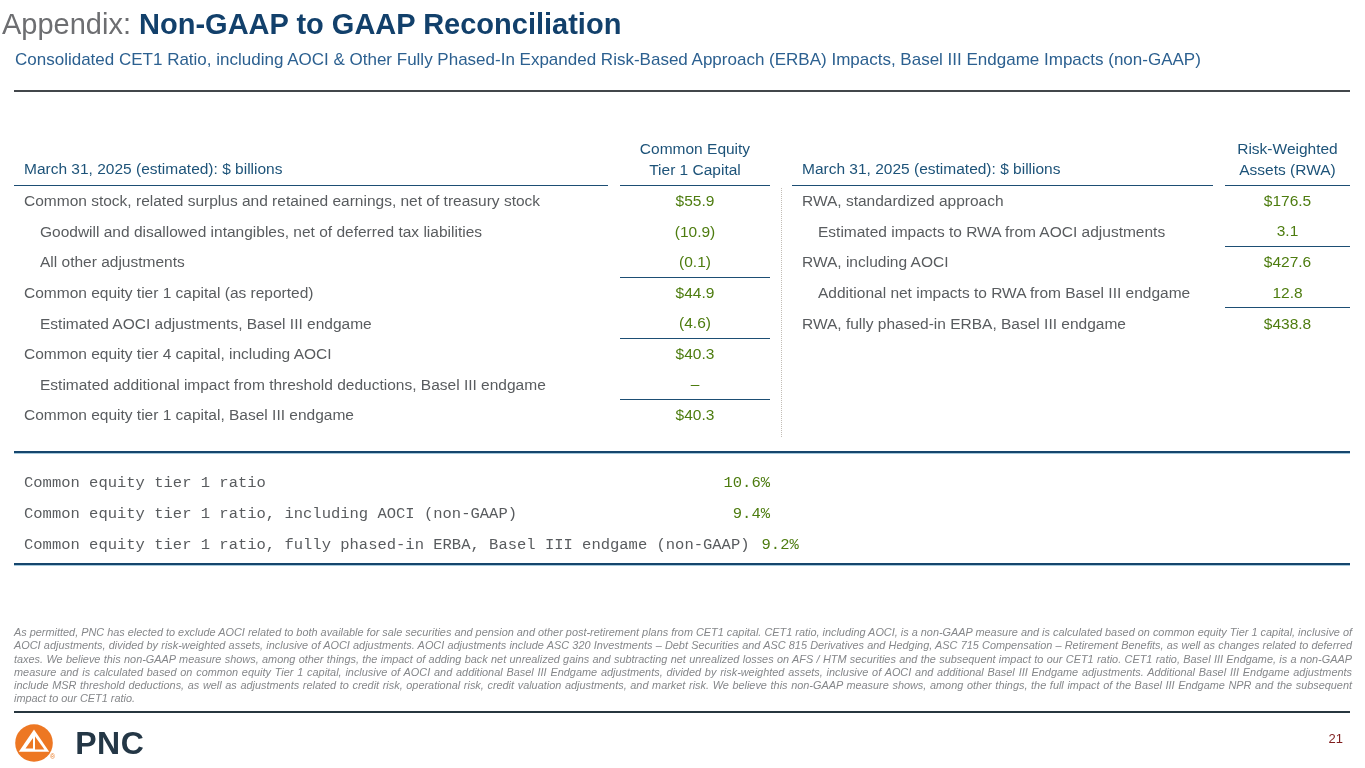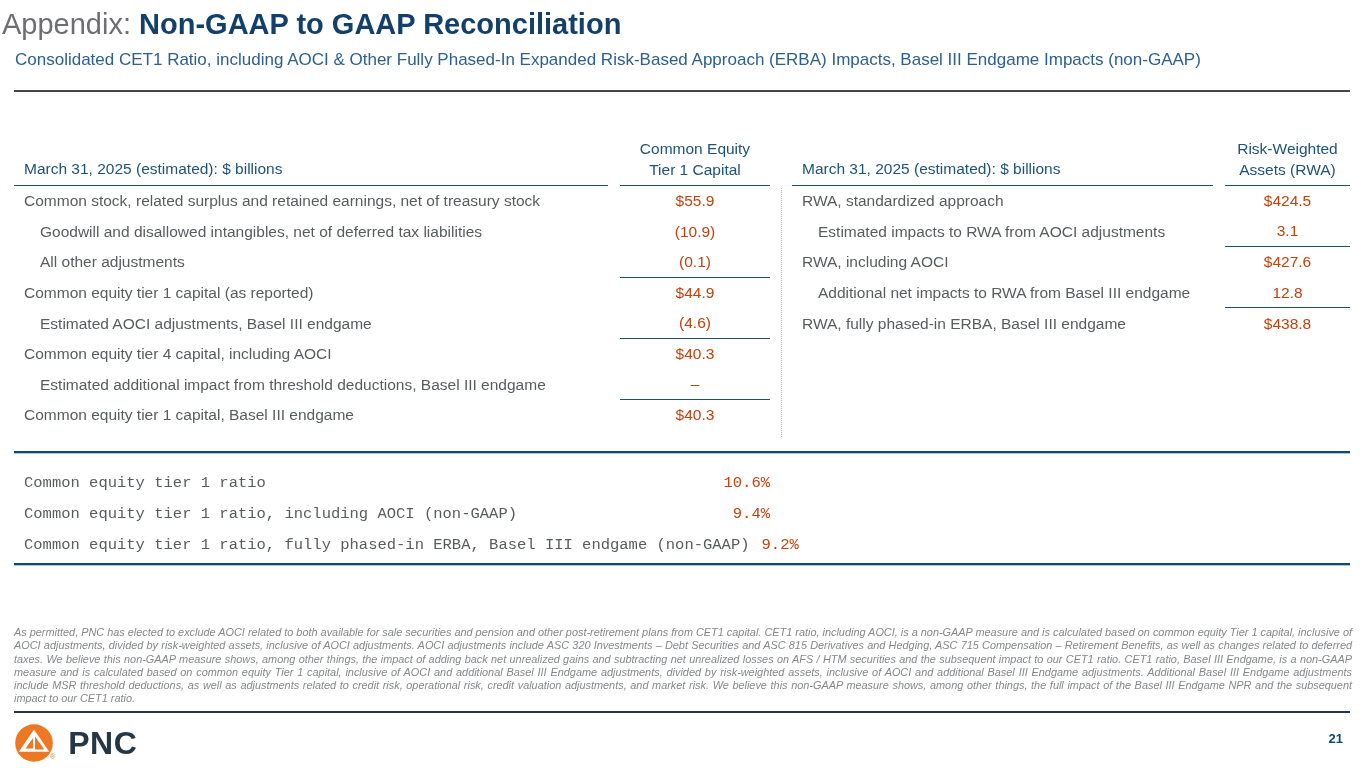--- a/index.html
+++ b/index.html
@@ -27,21 +27,21 @@
   }
   .thead .vhead {
     color:#1d5379; font-size:15.5px; text-align:center; line-height:21px;
     padding-bottom:5px; border-bottom:1.5px solid #1d4e74;
   }
   .table-left  .vhead, .table-left  .tvalue { width:150px; }
   .table-right .vhead, .table-right .tvalue { width:125px; }
   .trow { display:flex; column-gap:12px; align-items:center; height:30.6px; }
   .tlabel { flex:1; color:#595c5f; font-size:15.5px; padding-left:10px; white-space:nowrap; }
   .tlabel.indent { padding-left:26px; }
-  .tvalue { color:#c2410c; font-size:15.5px; text-align:right; align-self:stretch;
+  .tvalue { color:#4d7c0f; font-size:15.5px; text-align:right; align-self:stretch;
             display:flex; align-items:center; justify-content:center; }
   .tvalue.rule-below { border-bottom:1.5px solid #1d4e74; }
 
   .tables-divider {
     position:absolute; left:781px; top:188px; height:249px; width:0;
     border-left:1.5px dotted #c2bdb6;
   }
 
   
   .rule-mid {
@@ -60,22 +60,22 @@
     position:absolute; left:14px; top:626px; width:1338px;
     font-style:italic; color:#85878a; font-size:10.9px; line-height:13.3px;
     text-align:justify;
   }
 
   
   .rule-footer { position:absolute; left:14px; top:711px; width:1336px; height:2px; background:#27363f; }
   .footer-logo { position:absolute; left:14px; top:723px; display:flex; align-items:center; }
   .logo-mark { width:40px; height:40px; display:block; }
   .logo-reg { color:#e97a24; font-size:7px; align-self:flex-end; margin:0 2px 3px -4px; }
-  .logo-word { color:#243746; font-size:32px; font-weight:700; letter-spacing:0.5px; margin-left:11px; }
-  .page-number { position:absolute; right:22px; top:731px; color:#0c4a6e; font-size:13px;font-weight:bold; }
+  .logo-word { color:#243746; font-size:32px; font-weight:700; letter-spacing:0.5px; margin-left:18px; }
+  .page-number { position:absolute; right:22px; top:731px; color:#7f1d1d; font-size:13px; }
 </style>
 </head>
 <body>
 
 <div class="slide">
 
   <div class="title">
     <span class="prefix">Appendix:</span>
     <span class="main">Non-GAAP to GAAP Reconciliation</span>
   </div>
@@ -132,21 +132,21 @@
     <div class="thead">
       <div class="caption">March 31, 2025 (estimated): $ billions</div>
       <div class="vhead">
         <div>Risk-Weighted</div>
         <div>Assets (RWA)</div>
       </div>
     </div>
     <div id="right-table-rows">
         <div class="trow">
           <div class="tlabel">RWA, standardized approach</div>
-          <div class="tvalue">$424.5</div>
+          <div class="tvalue">$176.5</div>
         </div>
         <div class="trow">
           <div class="tlabel indent">Estimated impacts to RWA from AOCI adjustments</div>
           <div class="tvalue rule-below">3.1</div>
         </div>
         <div class="trow">
           <div class="tlabel">RWA, including AOCI</div>
           <div class="tvalue">$427.6</div>
         </div>
         <div class="trow">

